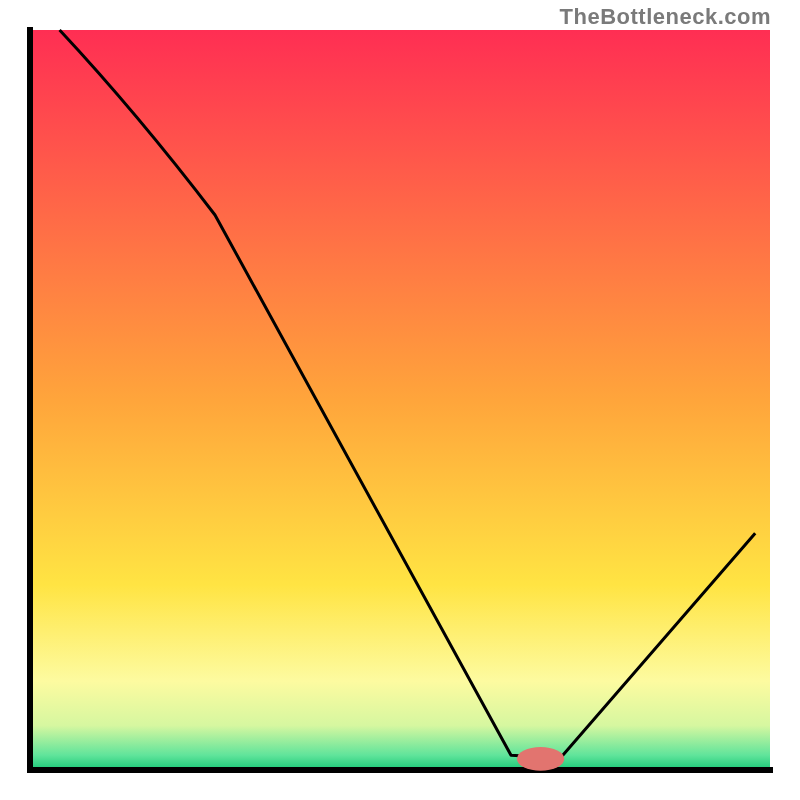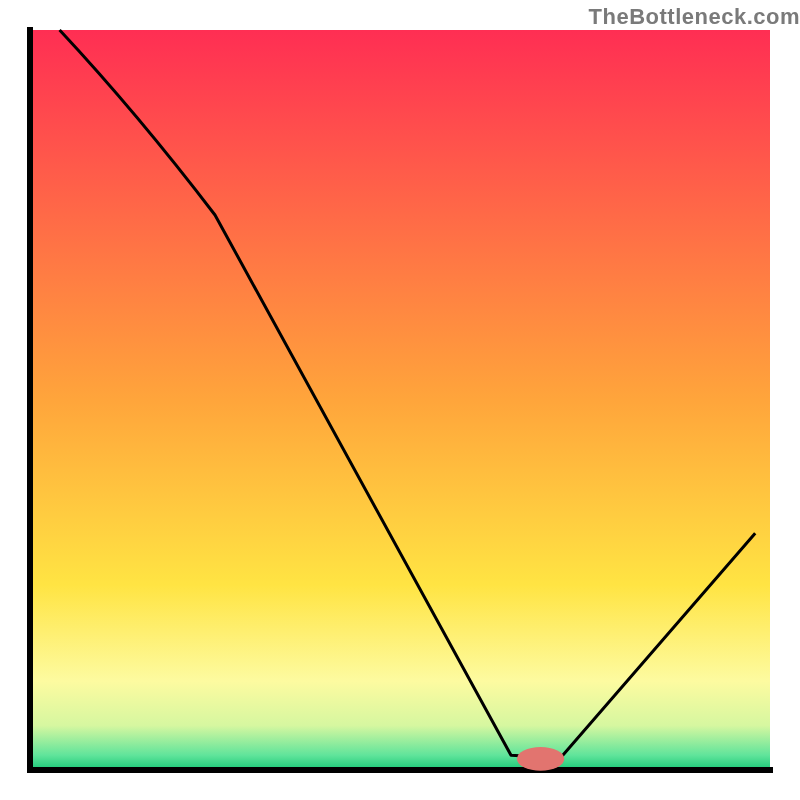--- a/index.html
+++ b/index.html
@@ -11,21 +11,21 @@
     overflow: hidden;
   }
   .container {
     position: relative;
     width: 800px;
     height: 800px;
   }
   .watermark {
     position: absolute;
     top: 4px;
-    right: 0;
+    right: 29px;
     font-family: Arial, Helvetica, sans-serif;
     font-size: 22px;
     font-weight: 600;
     color: #7a7a7a;
     letter-spacing: 0.5px;
     z-index: 10;
   }
   .chart {
     position: absolute;
     left: 0;

